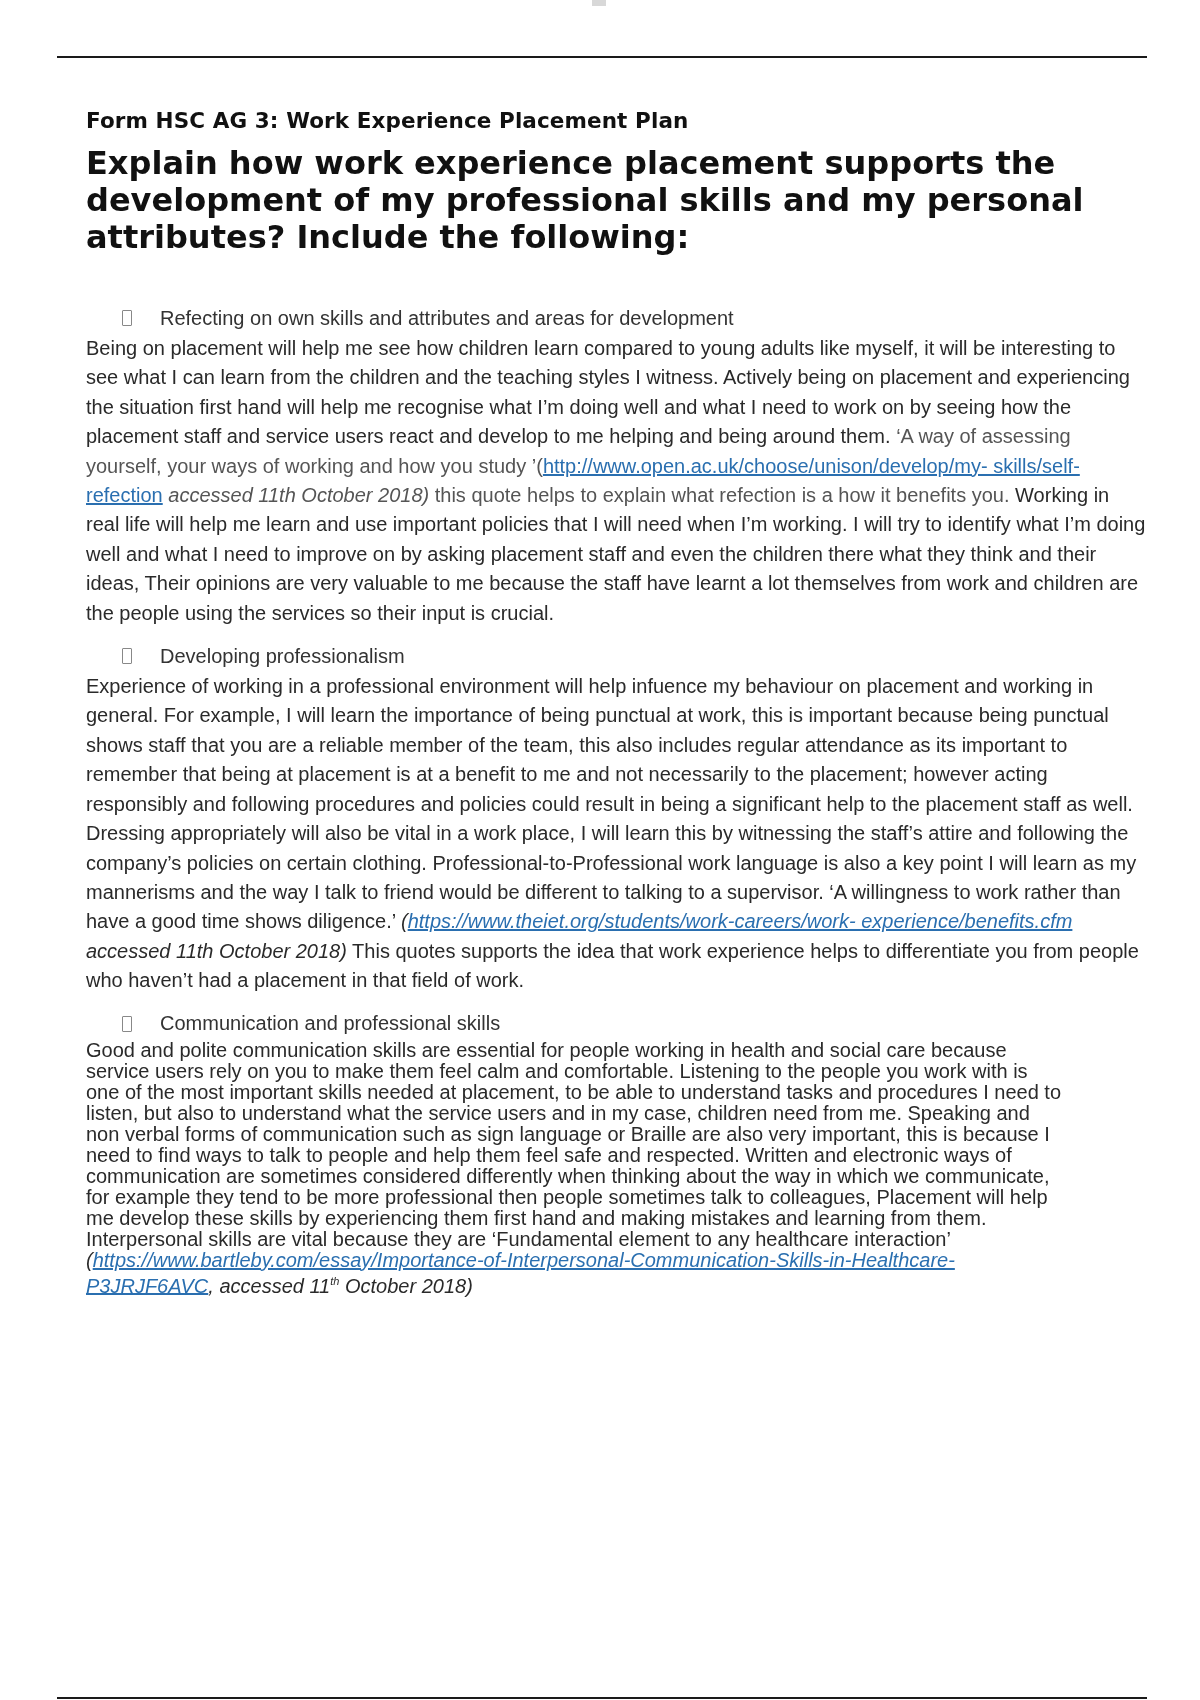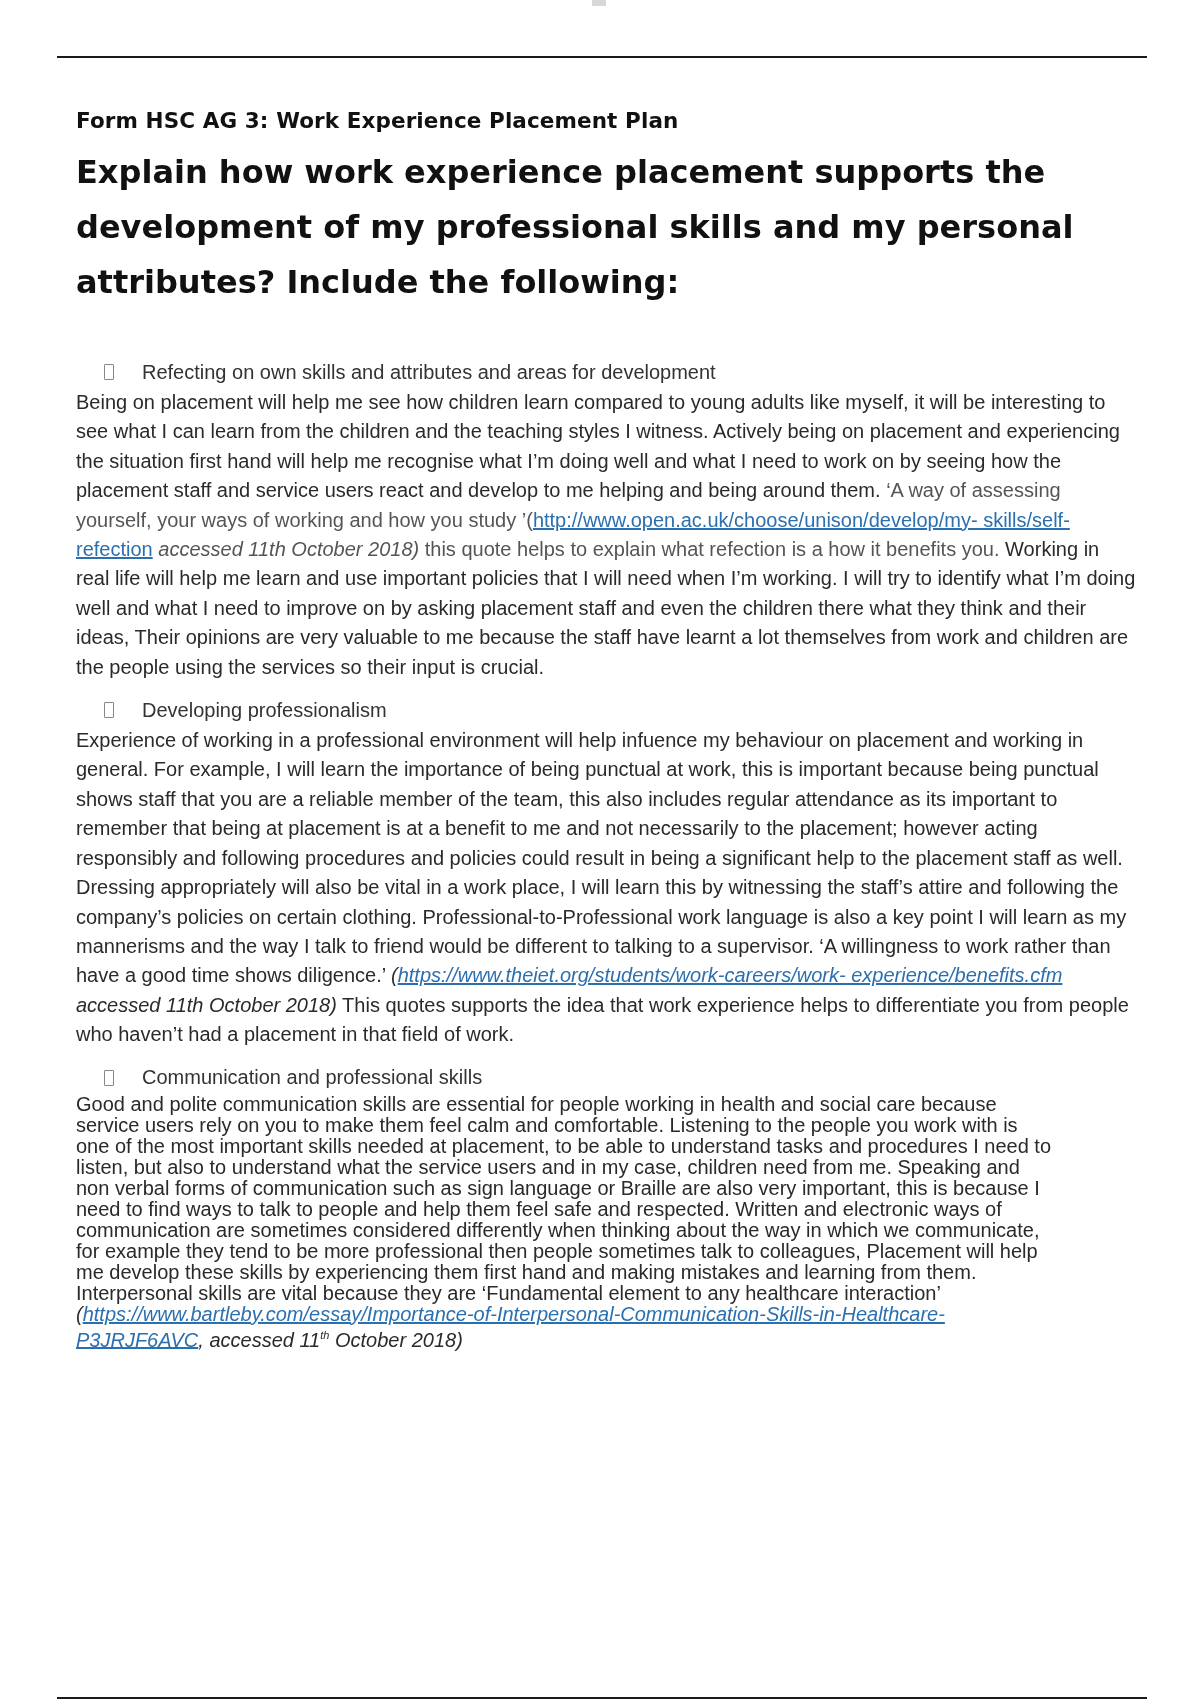--- a/index.html
+++ b/index.html
@@ -1,24 +1,24 @@
 <!DOCTYPE html>
 <html><head>
 <meta charset="utf-8">
 <style>
   html, body { margin: 0; padding: 0; background: #ffffff; }
   body { width: 1200px; height: 1700px; position: relative; overflow: hidden; color: #222; }
   .top-mark { position: absolute; left: 592px; top: 0; width: 14px; height: 6px; background: #d8d8d8; }
   .rule { position: absolute; left: 57px; width: 1090px; height: 2px; background: #1a1a1a; }
   .rule.top { top: 56px; }
   .rule.bottom { top: 1697px; }
-  .content { position: absolute; left: 76px; top: 108px; width: 1060px; }
+  .content { position: absolute; left: 86px; top: 108px; width: 1060px; }
   .form-title { font-family: "DejaVu Sans", sans-serif; font-weight: bold; font-size: 21.5px; color: #111; margin: 0 0 12px 0; letter-spacing: 0.1px; }
-  .question { font-family: "DejaVu Sans", sans-serif; font-weight: bold; font-size: 32px; line-height: 55px; color: #111; margin: 0 0 48px 0; width: 1020px; }
-  .bullet { font-family: "Liberation Sans", sans-serif; font-size: 20px; color: #333; display: flex; align-items: center; margin-left: 28px; height: 28px; }
+  .question { font-family: "DejaVu Sans", sans-serif; font-weight: bold; font-size: 32px; line-height: 37px; color: #111; margin: 0 0 48px 0; width: 1020px; }
+  .bullet { font-family: "Liberation Sans", sans-serif; font-size: 20px; color: #333; display: flex; align-items: center; margin-left: 36px; height: 28px; }
   .bullet .glyph { display: inline-block; width: 8px; height: 14px; border: 1.2px solid #888; border-radius: 1px; margin-right: 28px; }
   .para { font-family: Liberation Sans, sans-serif; font-size: 20px; line-height: 29.4px; color: #2a2a2a; margin: 2px 0 14px 0; }
   .para.tight { line-height: 21px; font-size: 20px; }
   .para .grey { color: #555; }
   a.link { color: #2a6fb0; text-decoration: underline; }
   .ital { font-style: italic; }
   sup { font-size: 11px; }
   .b1 { margin-top: 0; }
   .b2 { margin-top: 10px; }
   .b3 { margin-top: 12px; }

